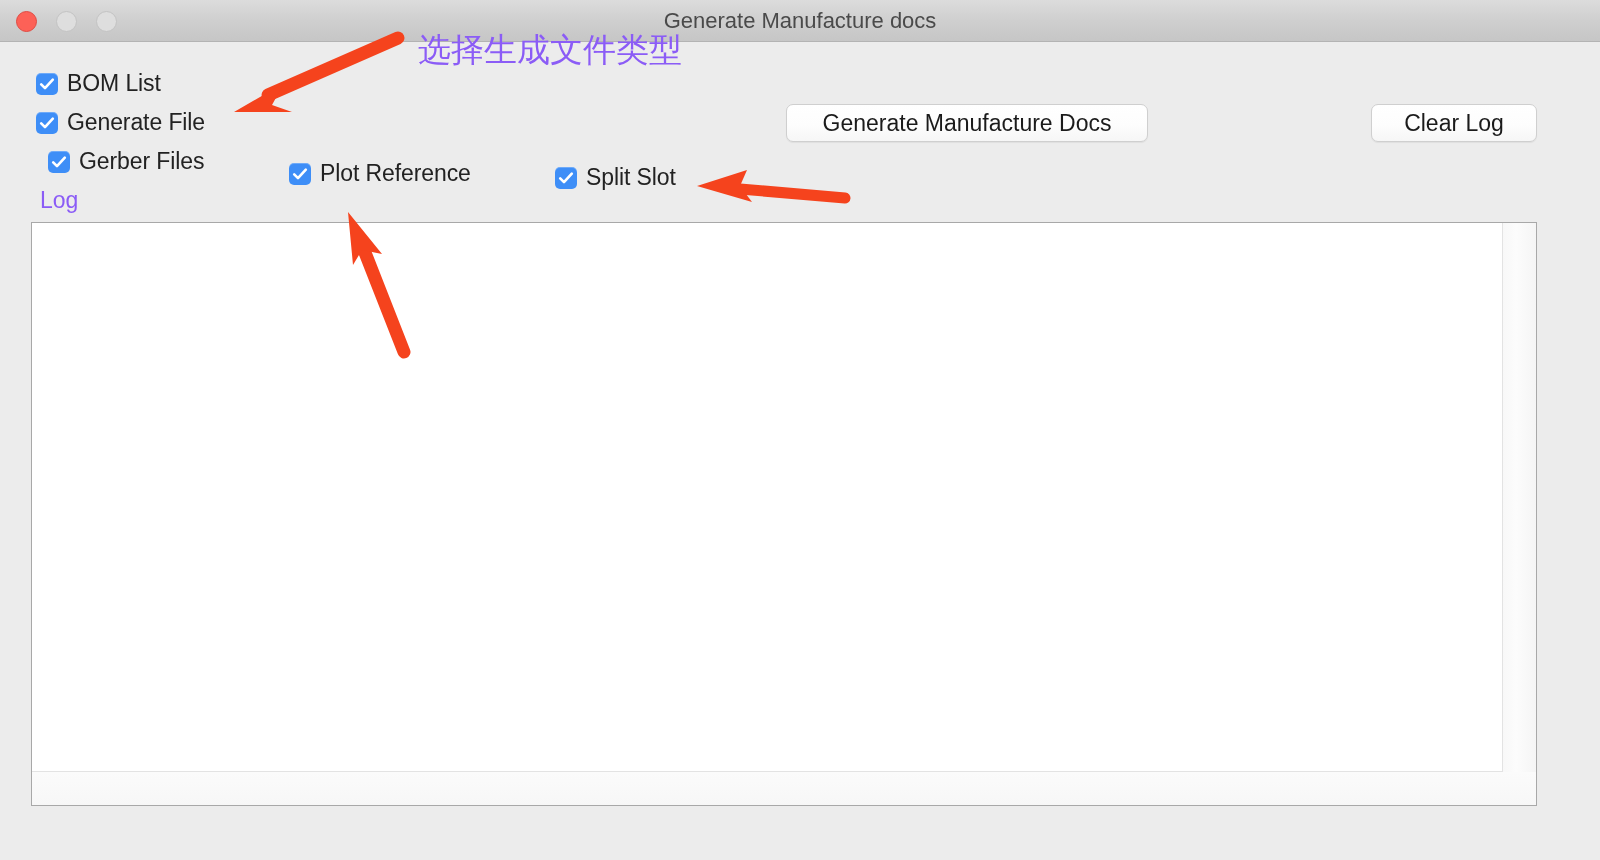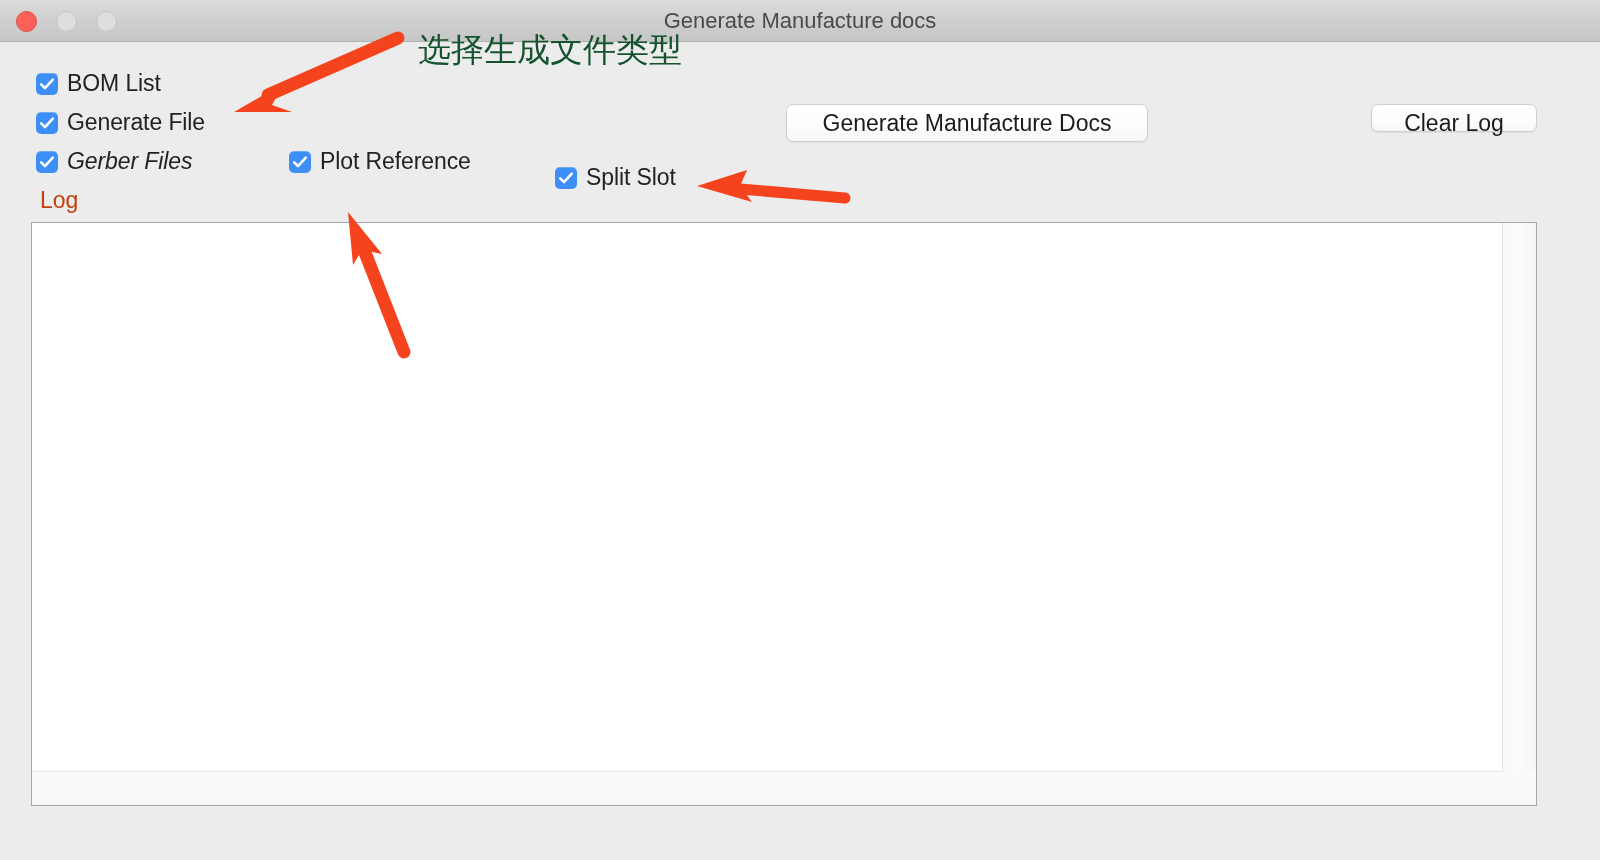--- a/index.html
+++ b/index.html
@@ -69,22 +69,22 @@
   .cblabel {
     margin-left: 9px;
     font-size: 23px;
     color: #222;
     font-family: "Liberation Sans", sans-serif;
     letter-spacing: -0.1px;
   }
 
   #cb-bom      { left: 36px;  top: 70px; }
   #cb-position { left: 36px;  top: 109px; }
-  #cb-gerber   { left: 36px;  top: 148px; font-style: italic; }
-  #cb-plotref  { left: 261px; top: 148px; padding-left: 28px; }
+  #cb-gerber   { left: 48px;  top: 148px; }
+  #cb-plotref  { left: 261px; top: 160px; padding-left: 28px; }
   #cb-split    { left: 555px; top: 164px; }
 
   
   .pushbtn {
     position: absolute;
     background: linear-gradient(to bottom, #ffffff 0%, #fdfdfd 55%, #f6f6f6 100%);
     border: 1px solid #cfcfcf;
     border-radius: 7px;
     font-size: 23px;
     color: #1b1b1b;
@@ -94,30 +94,30 @@
     cursor: default;
     white-space: nowrap;
   }
   #btn-generate {
     left: 786px; top: 104px;
     width: 362px; height: 38px;
     line-height: 36px;
   }
   #btn-clearlog {
     left: 1371px; top: 104px;
-    width: 166px; height: 28px;
+    width: 166px; height: 38px;
     line-height: 36px;
   }
 
   
   #log-label {
     position: absolute;
     left: 40px; top: 187px;
     font-size: 23px;
-    color: #c2410c;
+    color: #8b5cf6;
     font-family: "Liberation Sans", sans-serif;
   }
 
   
   #log-panel {
     position: absolute;
     left: 31px; top: 222px;
     width: 1506px; height: 584px;
     background: #fafafa;
     border: 1px solid #a8a8a8;
@@ -151,21 +151,21 @@
 
   
   #annot {
     position: absolute;
     left: 0; top: 0;
     width: 1600px; height: 860px;
     pointer-events: none;
   }
   .anno-text {
     position: absolute;
-    color: #14532d;
+    color: #8b5cf6;
     font-family: Liberation Serif, serif;
     white-space: nowrap;
   }
   #anno-1 { left: 418px; top: 28px;  font-size: 33px; }
   #anno-2 { left: 851px; top: 173px; font-size: 32px; }
   #anno-3 { left: 418px; top: 348px; font-size: 33px; }
 </style>
 </head>
 <body>
 

